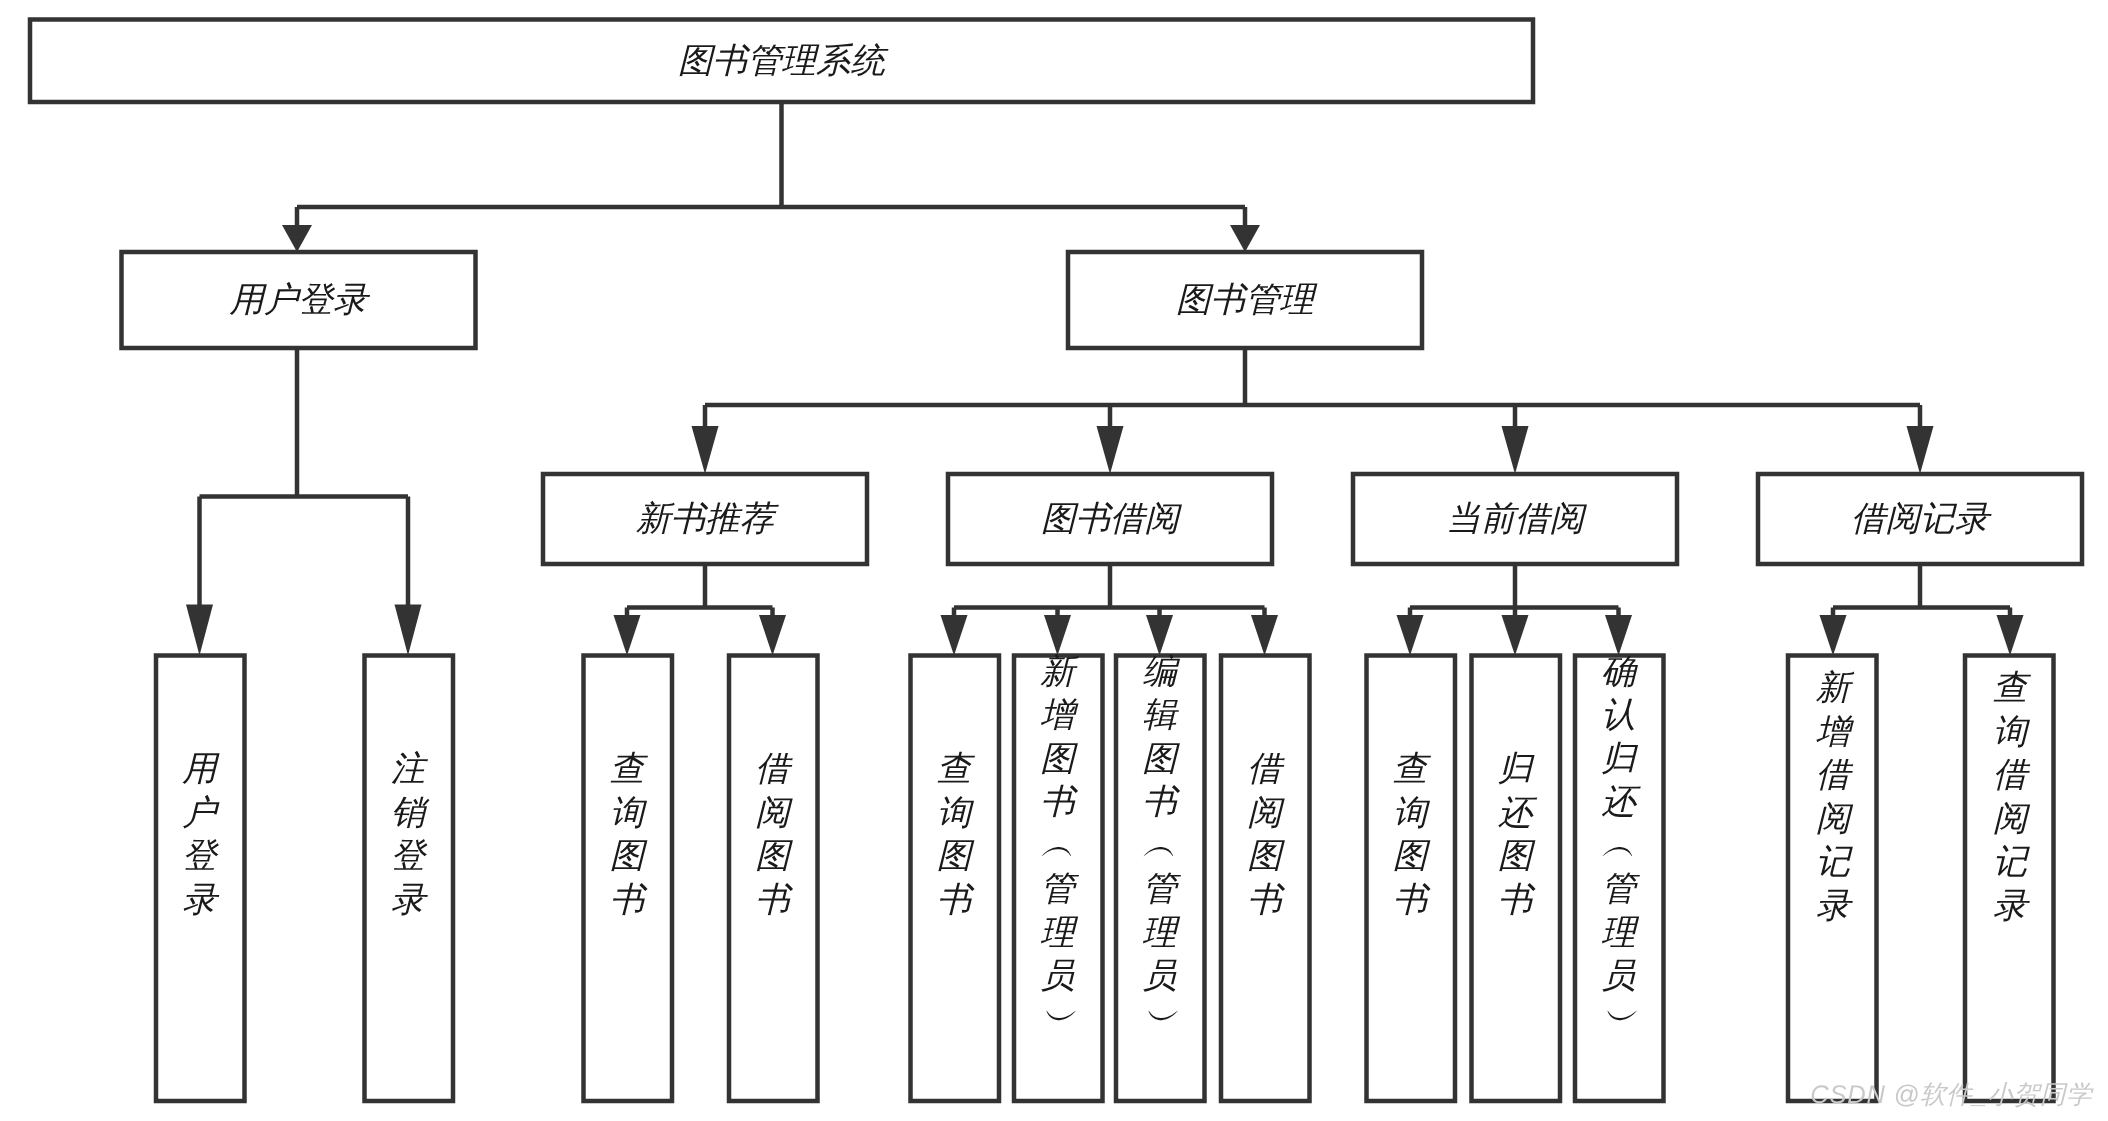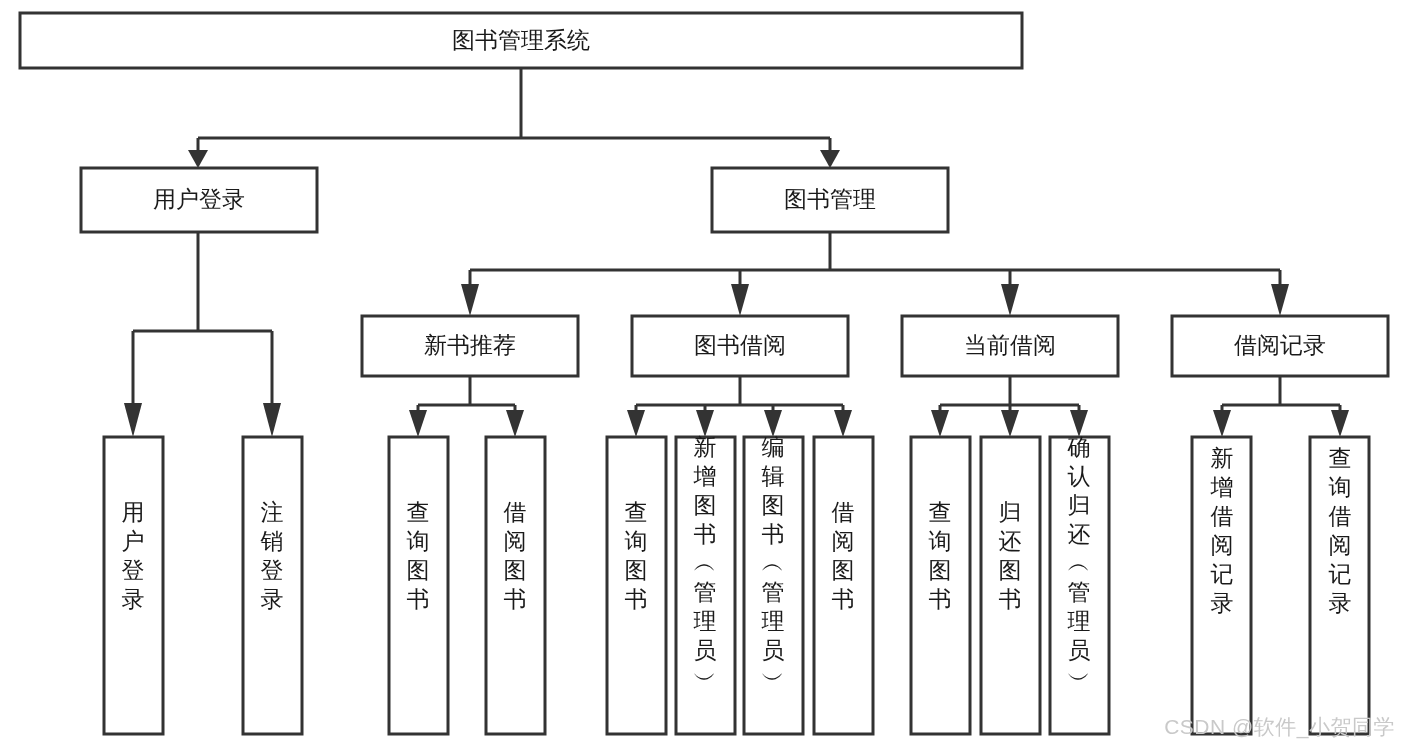--- a/index.html
+++ b/index.html
@@ -9,20 +9,21 @@
   }
   body {
     font-family: "Liberation Sans", "DejaVu Sans", sans-serif;
   }
   #canvas-wrap {
     position: relative;
     width: 1405px;
     height: 747px;
     background: #ffffff;
     overflow: hidden;
+    font-style: italic;
   }
   svg#diagram {
     position: absolute;
     left: 0;
     top: 0;
     width: 1405px;
     height: 747px;
     display: block;
   }
   .node-rect {
@@ -50,21 +51,21 @@
   }
   .arrowhead {
     fill: #333333;
     stroke: none;
   }
   .watermark {
     position: absolute;
     right: 10px;
     bottom: 6px;
     font-family: "Liberation Sans", "DejaVu Sans", sans-serif;
-    font-size: 21px;
+    font-size: 17px;
     color: #c9c9c9;
     white-space: nowrap;
     letter-spacing: 0.5px;
     user-select: none;
   }
 </style>
 </head>
 <body>
 
 <div id="canvas-wrap">

